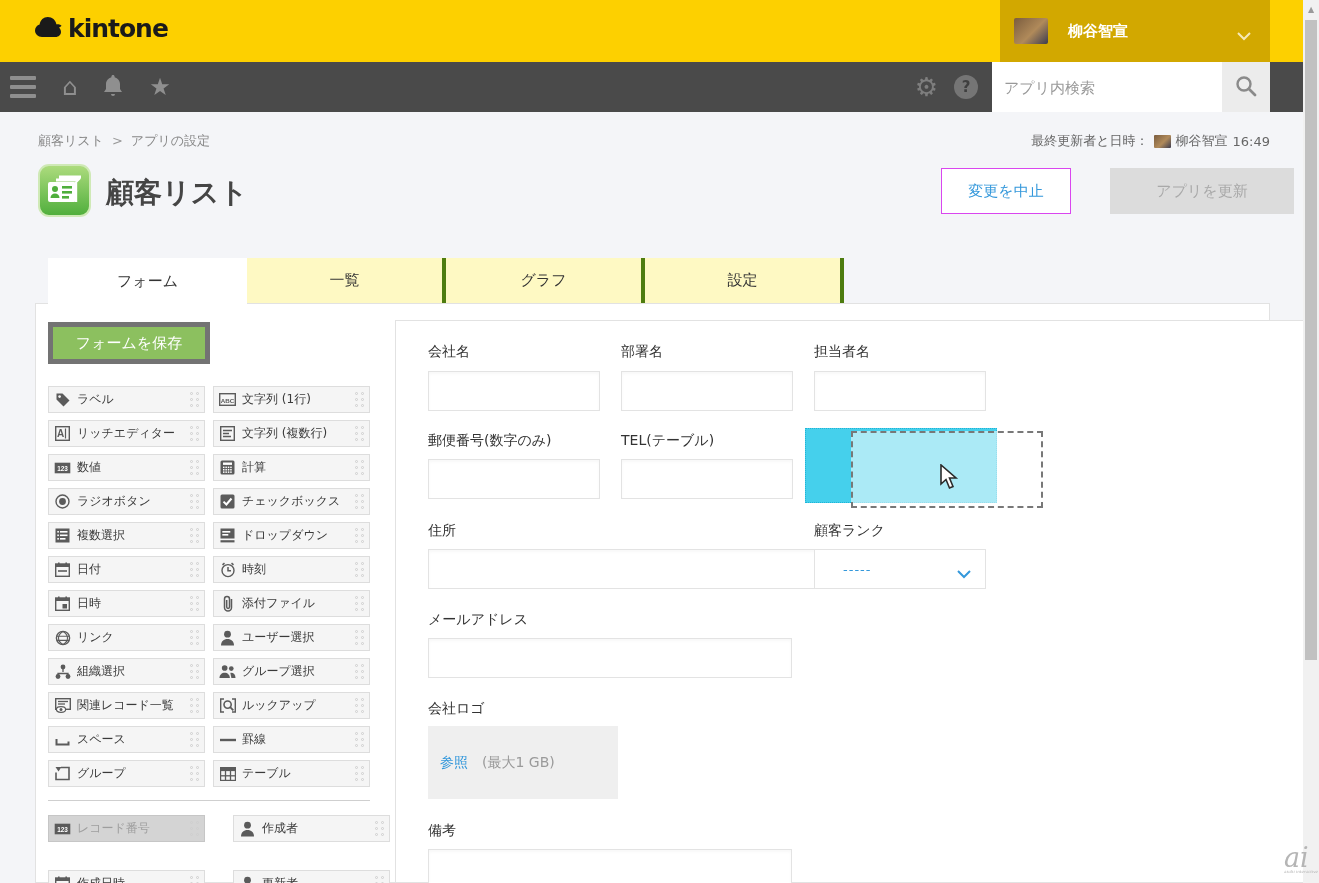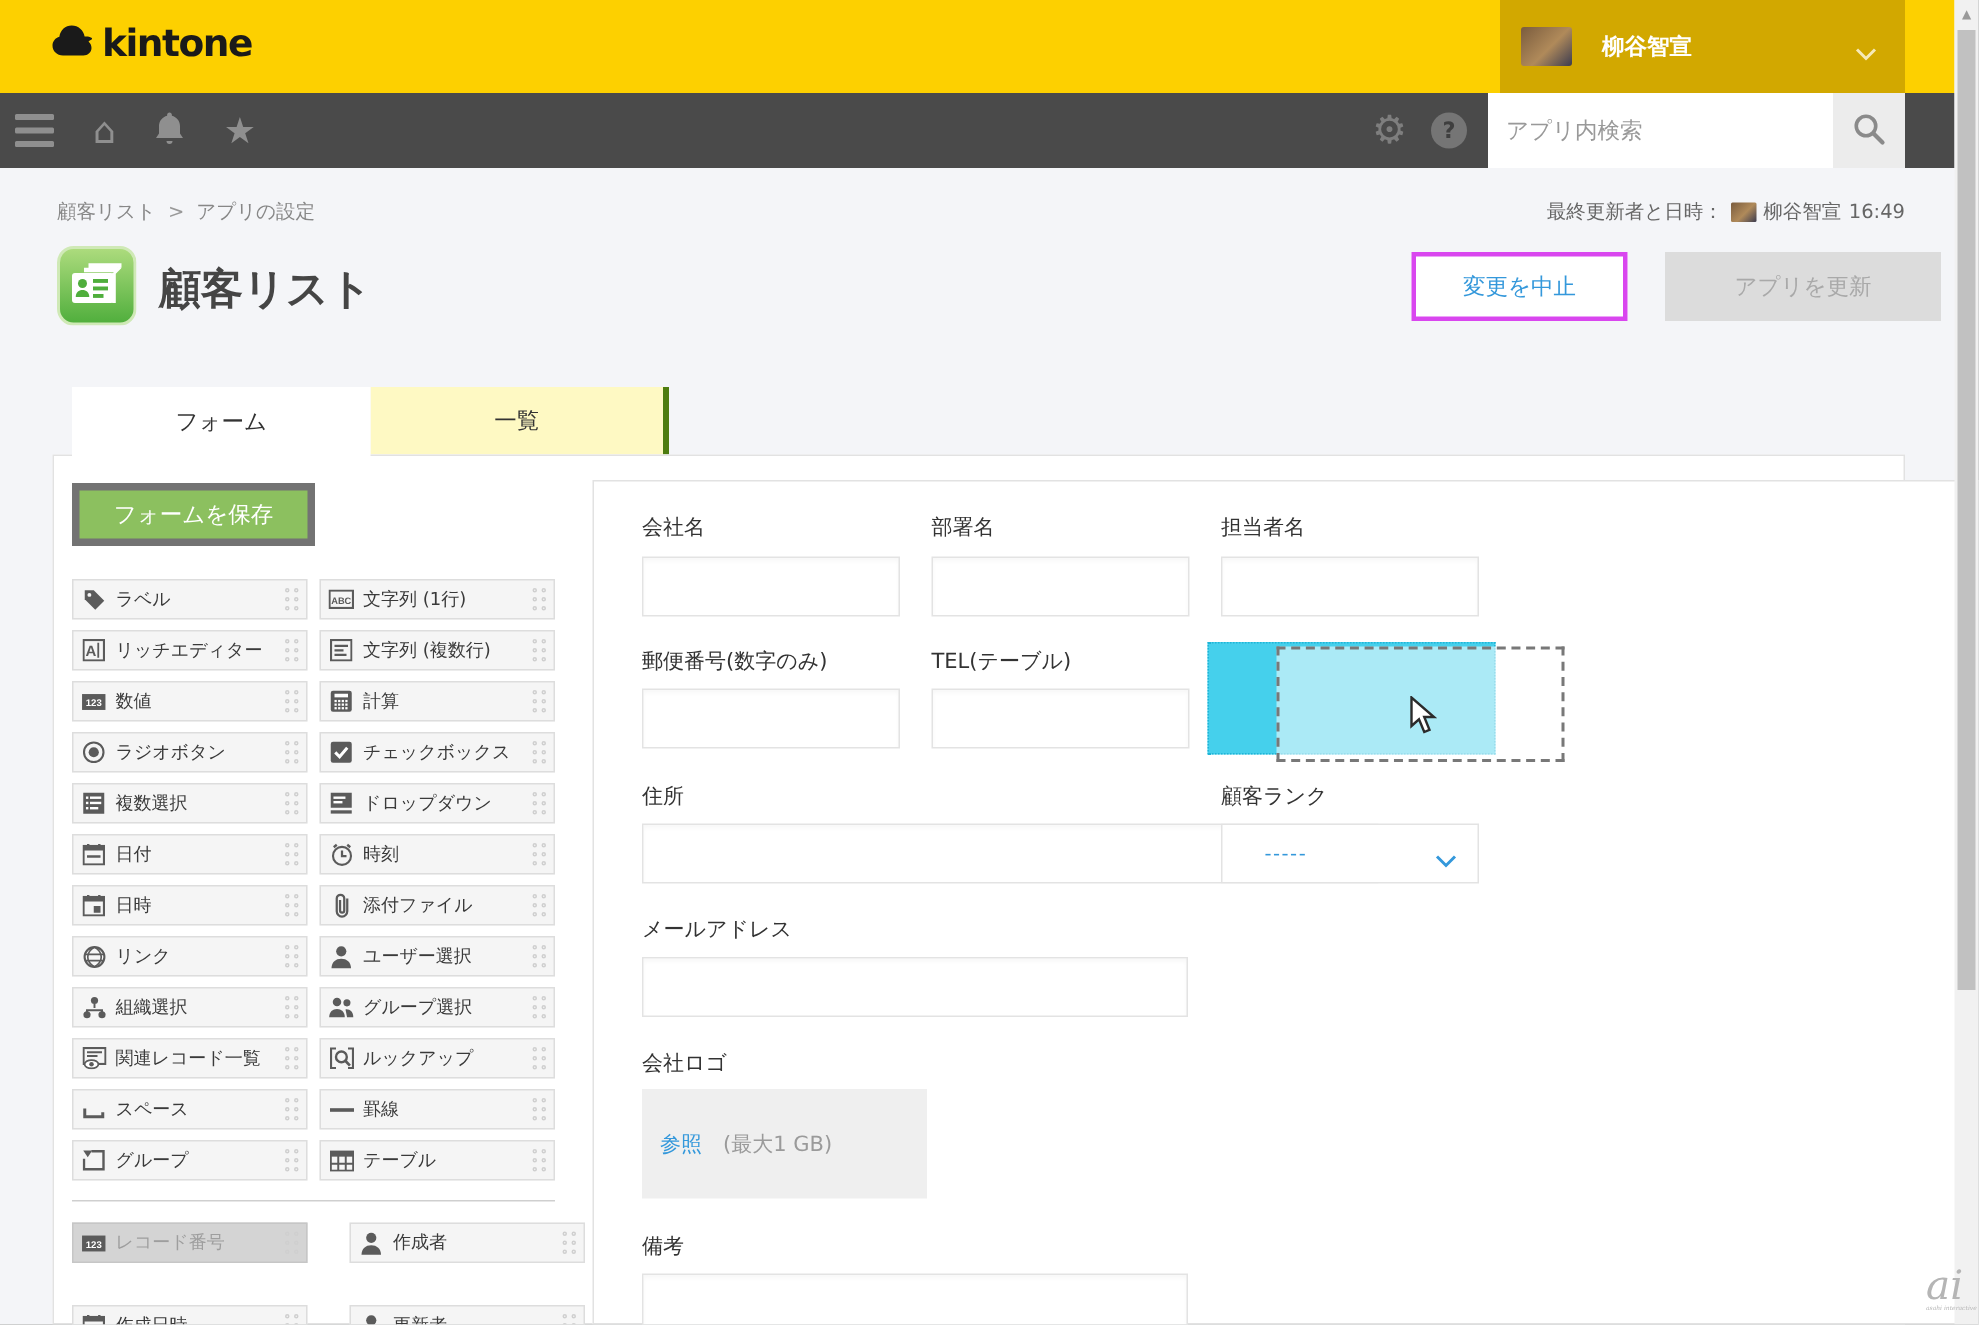--- a/index.html
+++ b/index.html
@@ -32,21 +32,21 @@
   .crumbrow { position:absolute; left:0; top:130px; width:1270px; }
   .breadcrumb { position:absolute; left:38px; top:2px; font-size:13px; color:#878787; }
   .breadcrumb a { color:#878787; text-decoration:none; cursor:pointer; }
   .crumb-sep { margin:0 8px; color:#999; }
   .lastmeta { position:absolute; right:0px; top:2px; font-size:13px; color:#666; display:flex; align-items:center; gap:5px; }
   .mini-avatar { width:17px; height:13px; background:linear-gradient(135deg,#7a5c3e,#b08a5a 55%,#3c3c50); display:inline-block; border-radius:1px; }
 
   
   .app-icon { position:absolute; left:38px; top:164px; width:53px; height:53px; }
   .app-title { position:absolute; left:106px; top:174px; font-size:28px; color:#454545; }
-  .btn-cancel { position:absolute; left:941px; top:168px; width:144px; height:46px; background:#fff; border:3px solid #d946ef; color:#3498DB; font-size:15px; cursor:pointer; }
+  .btn-cancel { position:absolute; left:941px; top:168px; width:130px; height:46px; background:#fff; border:1px solid #d946ef; color:#3498DB; font-size:15px; cursor:pointer; }
   .btn-update { position:absolute; left:1110px; top:168px; width:184px; height:46px; background:#DCDCDC; border:1px solid #DCDCDC; color:#A9A9A9; font-size:15px; }
 
   
   .tabs { position:absolute; left:48px; top:258px; display:flex; }
   .tab { width:199px; height:45px; background:#fef9c3; border-right:4px solid #4d7c0f; display:flex; align-items:center; justify-content:center; font-size:15px; color:#333; cursor:pointer; }
   .tab.active { background:#fff; border-right:none; position:relative; z-index:3; height:46px; }
 
   
   .panel { position:absolute; left:35px; top:303px; width:1235px; height:580px; background:#fff; border:1px solid #E2E2E2; }
 
@@ -174,20 +174,22 @@
       <path d="M38 18 l4 -4 M38 38 l0 -20" stroke="#fff" stroke-width="2.4" fill="none"></path>
     </svg>
   </div>
   <h1 class="app-title">顧客リスト</h1>
   <button class="btn-cancel">変更を中止</button>
   <button class="btn-update">アプリを更新</button>
 
   <div class="tabs">
     <div class="tab active">フォーム</div>
     <div class="tab">一覧</div>
+    <div class="tab">グラフ</div>
+    <div class="tab">設定</div>
   </div>
 
   <div class="panel"></div>
 
   <button class="save-btn">フォームを保存</button>
 
   <div class="palette-grid" id="palette-grid">
     <div class="pal-item">
       <span class="pal-icon">
           <svg width="16" height="16" viewBox="0 0 16 16">

